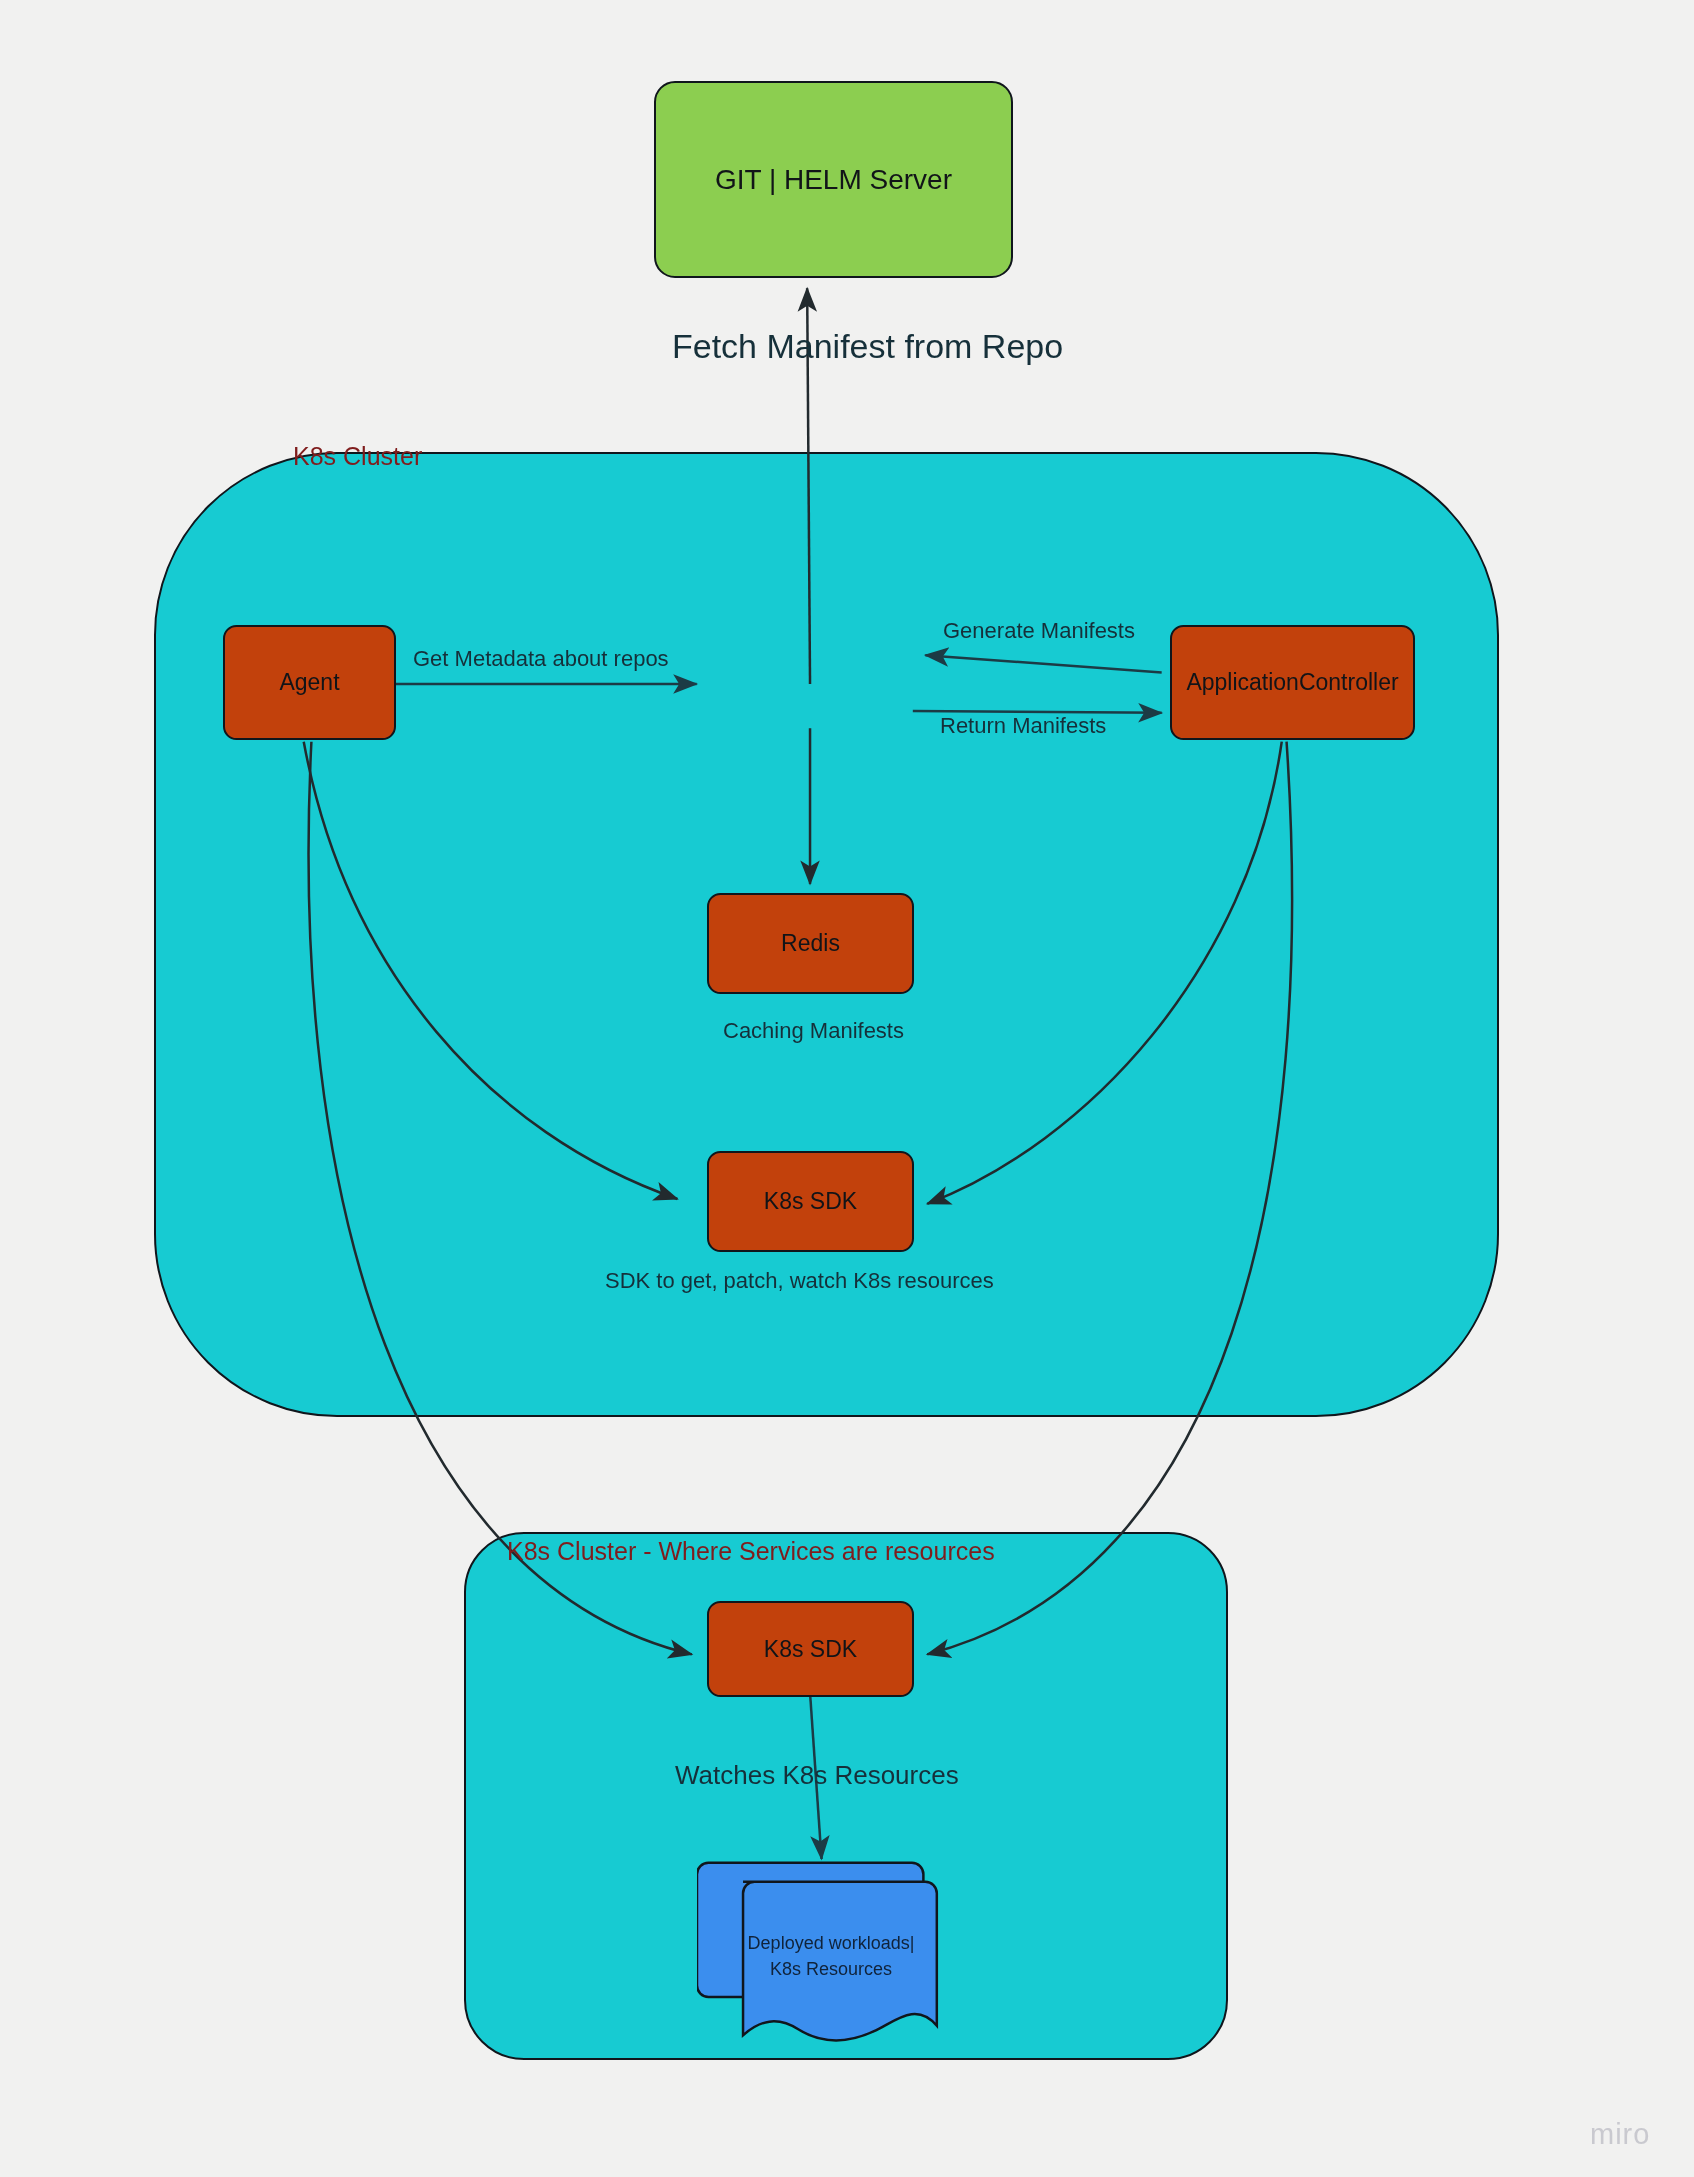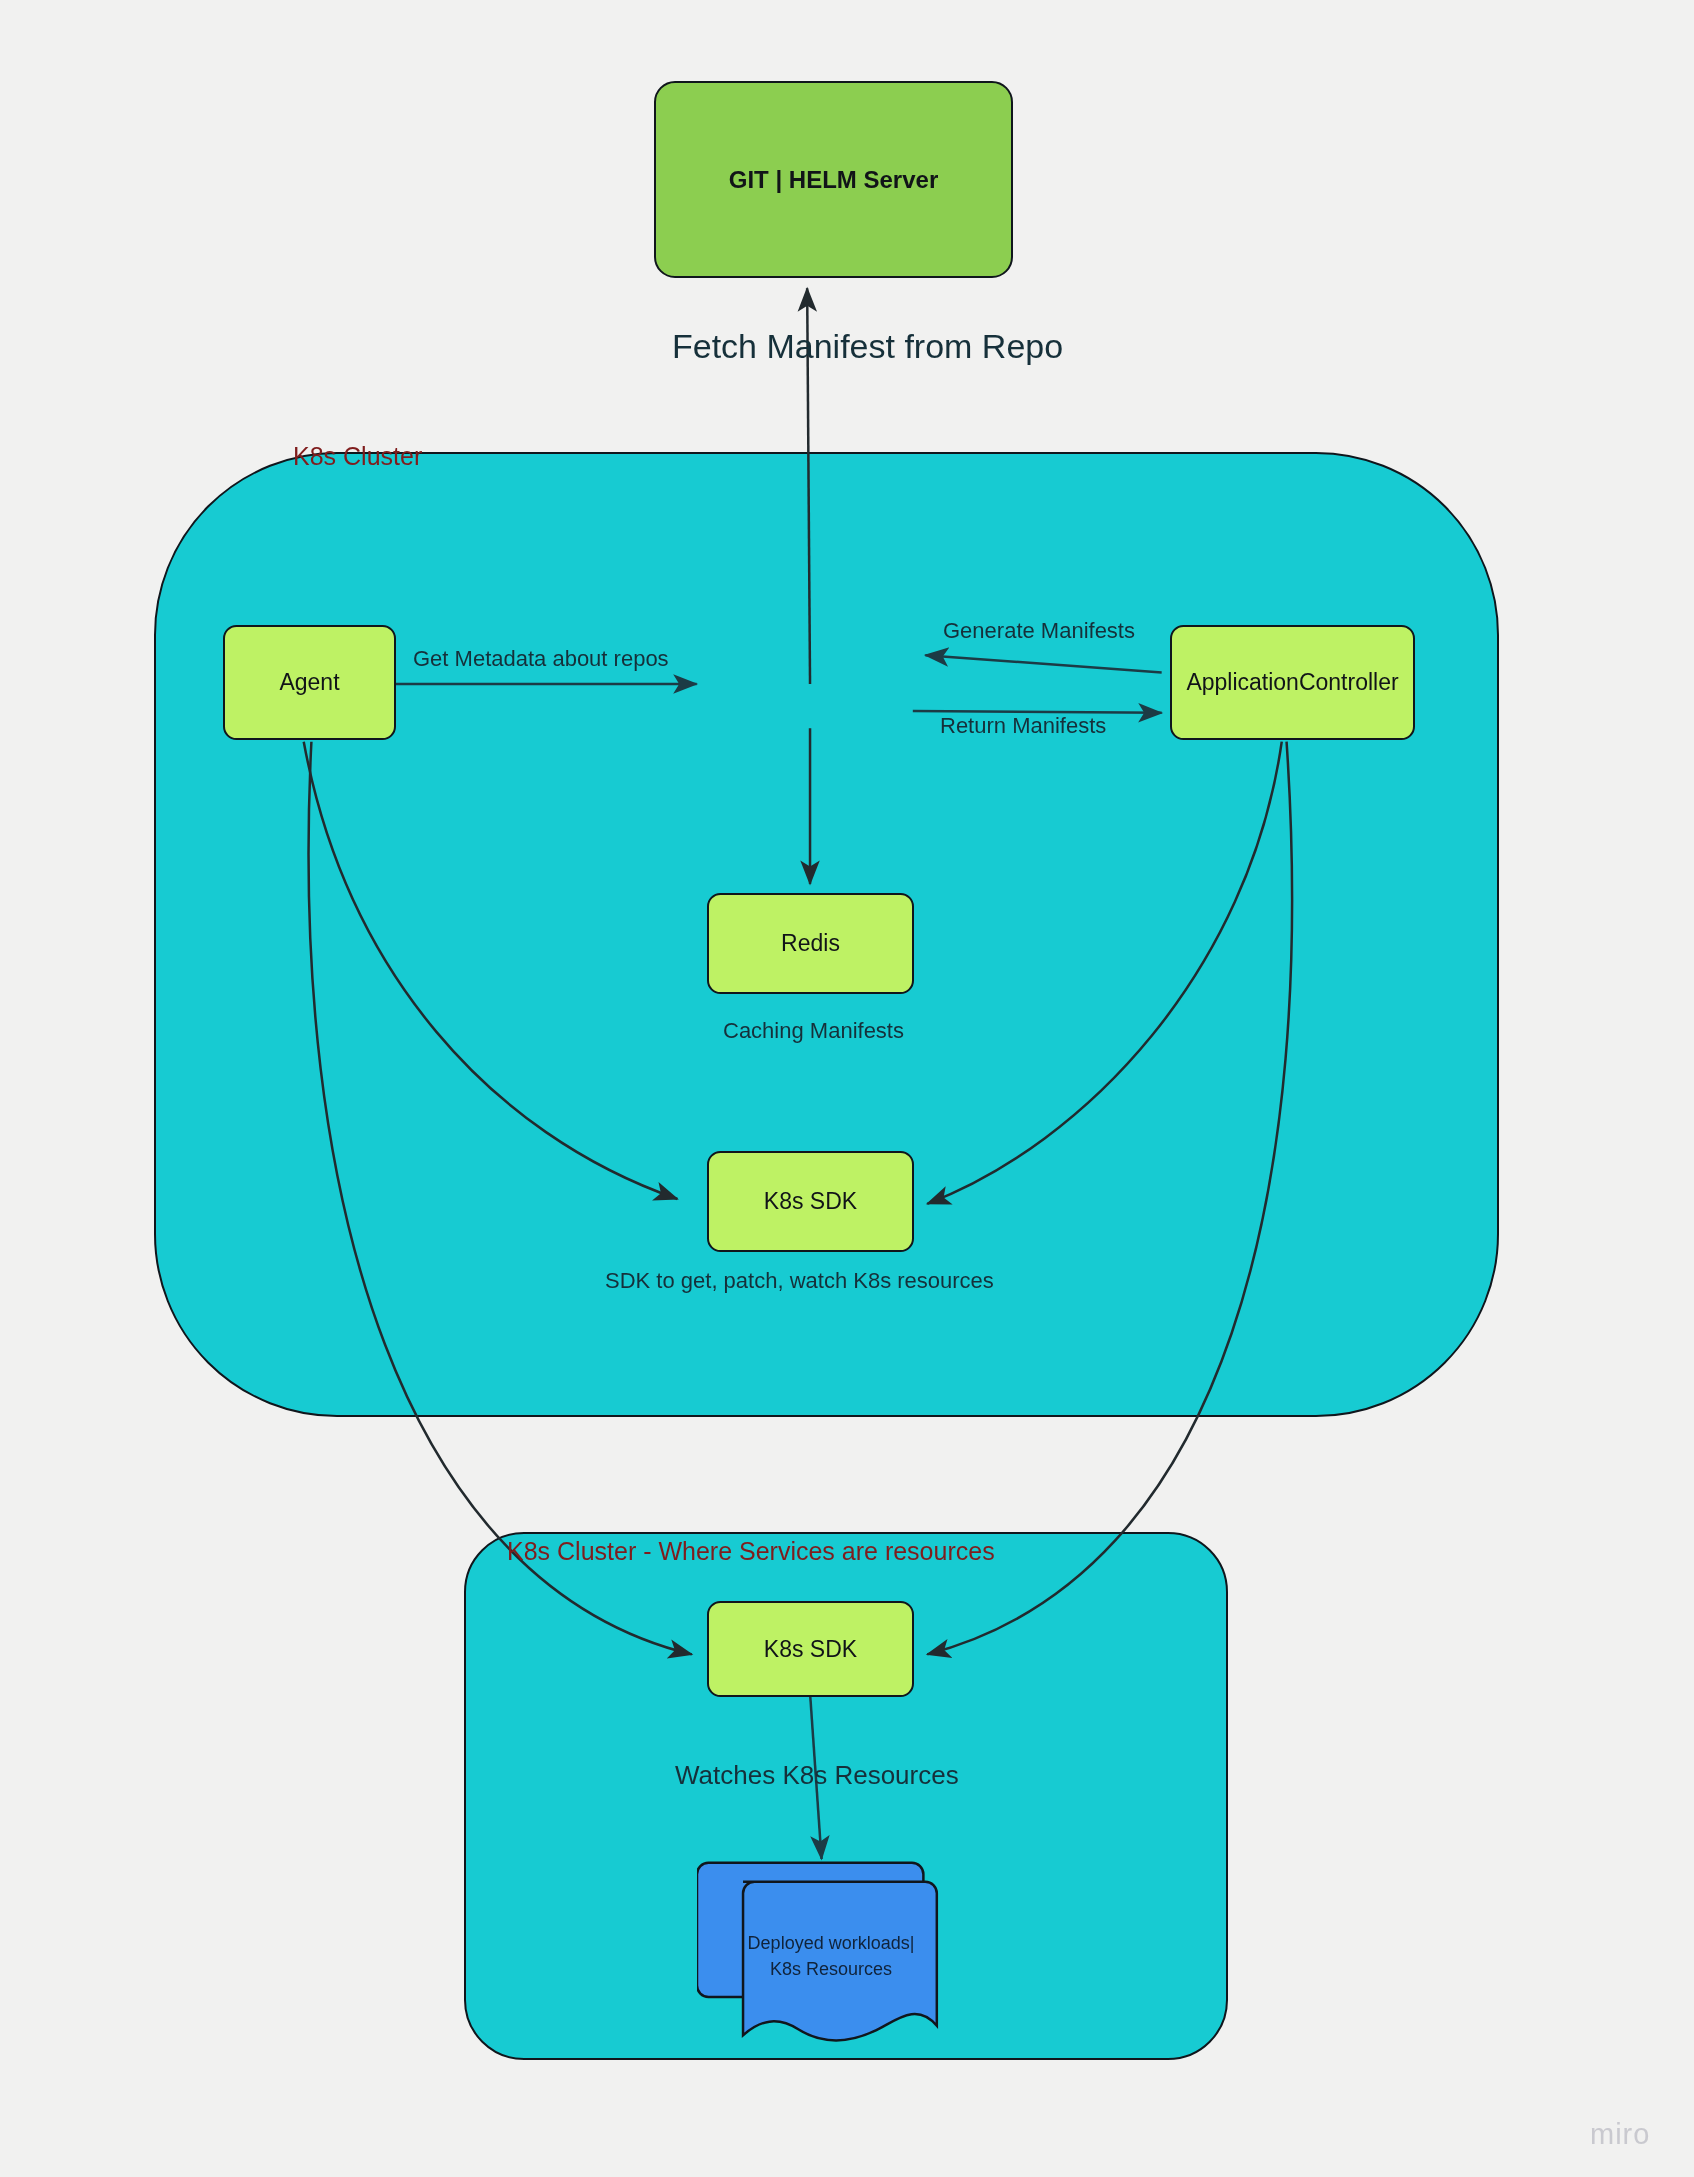--- a/index.html
+++ b/index.html
@@ -42,21 +42,21 @@
     position: absolute;
     color: #7f1d1d;
     font-size: 25px;
     white-space: nowrap;
   }
   .box-green {
     background: #8cce50;
     border-radius: 21px;
   }
   .box-yellow {
-    background: #bef264;
+    background: #c2410c;
     border-radius: 13.4px;
   }
   .edge-label {
     position: absolute;
     color: #16303a;
     font-size: 22px;
     white-space: nowrap;
     text-align: center;
   }
   .caption {
@@ -123,21 +123,21 @@
 
     <path d="M 1339 772 C 1370 1230, 1280 1640, 965 1722" fill="none" stroke="#222a2e" stroke-width="2.6" marker-end="url(#ah-dark)"></path>
 
     <path d="M 843 1762 L 855 1935" fill="none" stroke="#1c3b45" stroke-width="2.6" marker-end="url(#ah)"></path>
   </svg>
 
   <div class="group-label" style="left:293px; top:442px;">K8s Cluster</div>
 
   <div class="group-label" style="left:507px; top:1537px;">K8s Cluster - Where Services are resources</div>
 
-  <div class="node box-green" style="left:654px; top:81px; width:359px; height:197px; font-size:24px;font-weight:bold;">
+  <div class="node box-green" style="left:654px; top:81px; width:359px; height:197px; font-size:28px;">
     <span>GIT | HELM Server</span>
   </div>
 
   <div class="node box-yellow" style="left:223px; top:625px; width:173px; height:115px; font-size:23px;">
     <span>Agent</span>
   </div>
 
 
   <div class="node box-yellow" style="left:1170px; top:625px; width:245px; height:115px; font-size:23px;">
     <span>ApplicationController</span>

